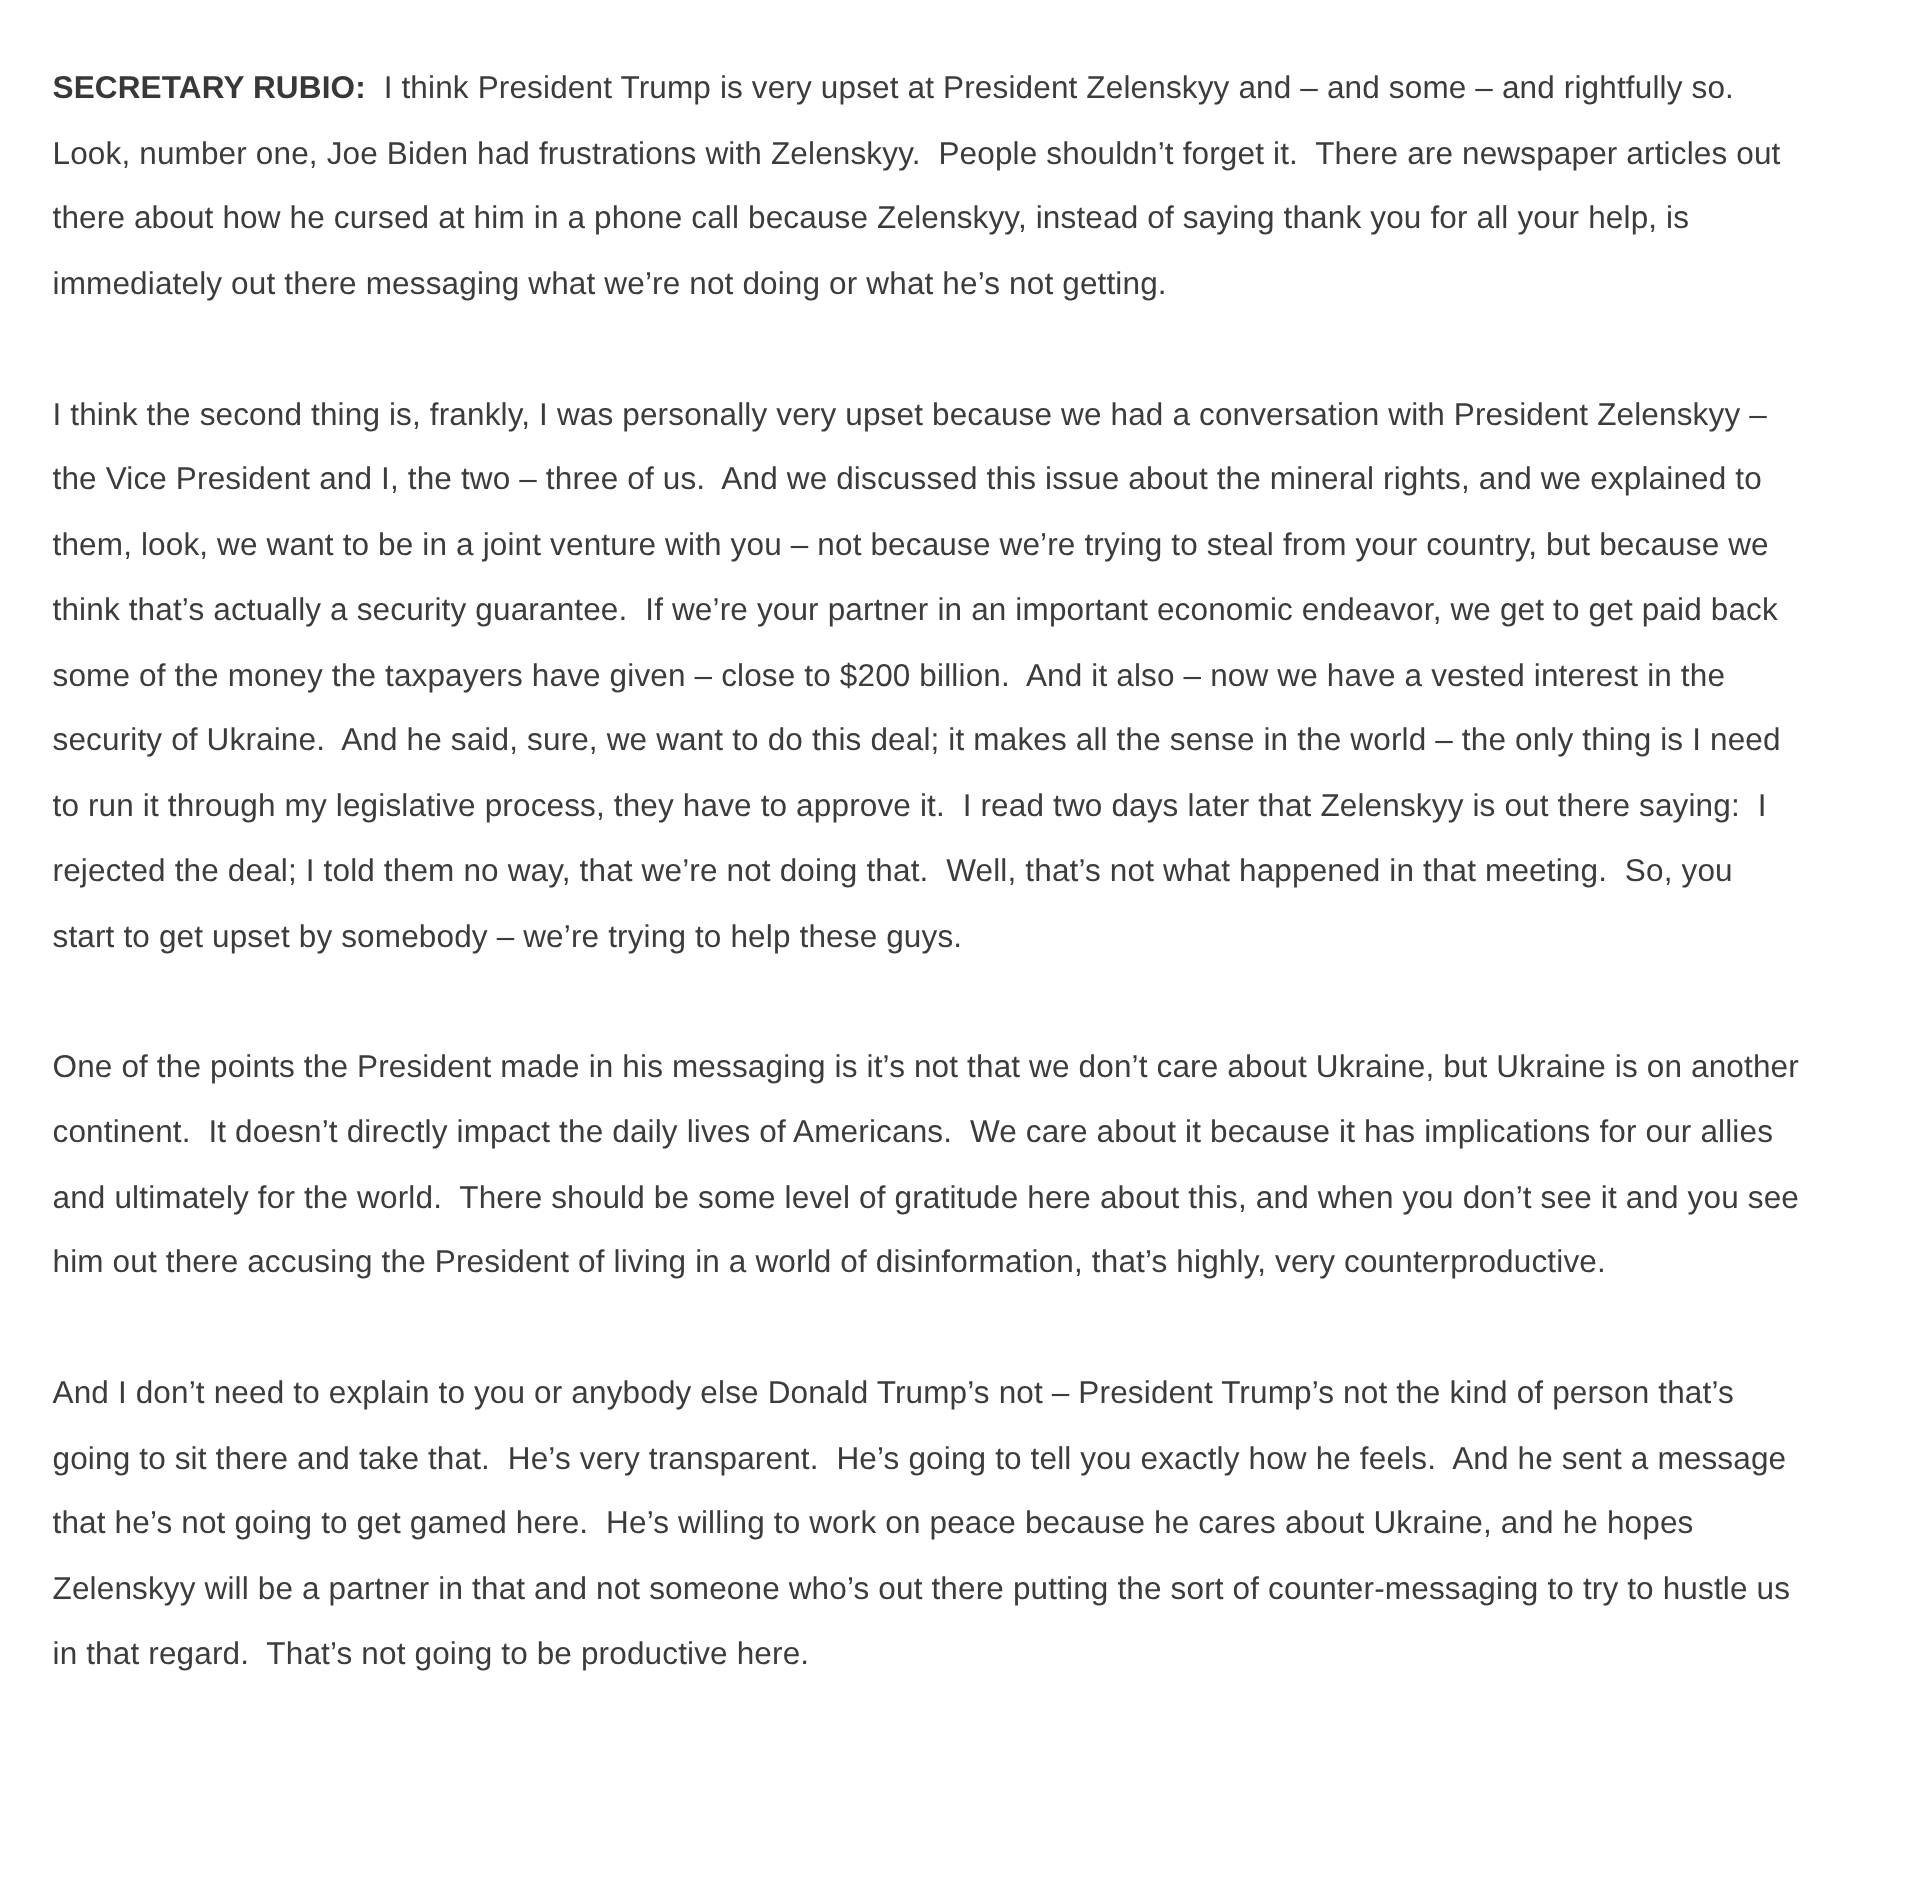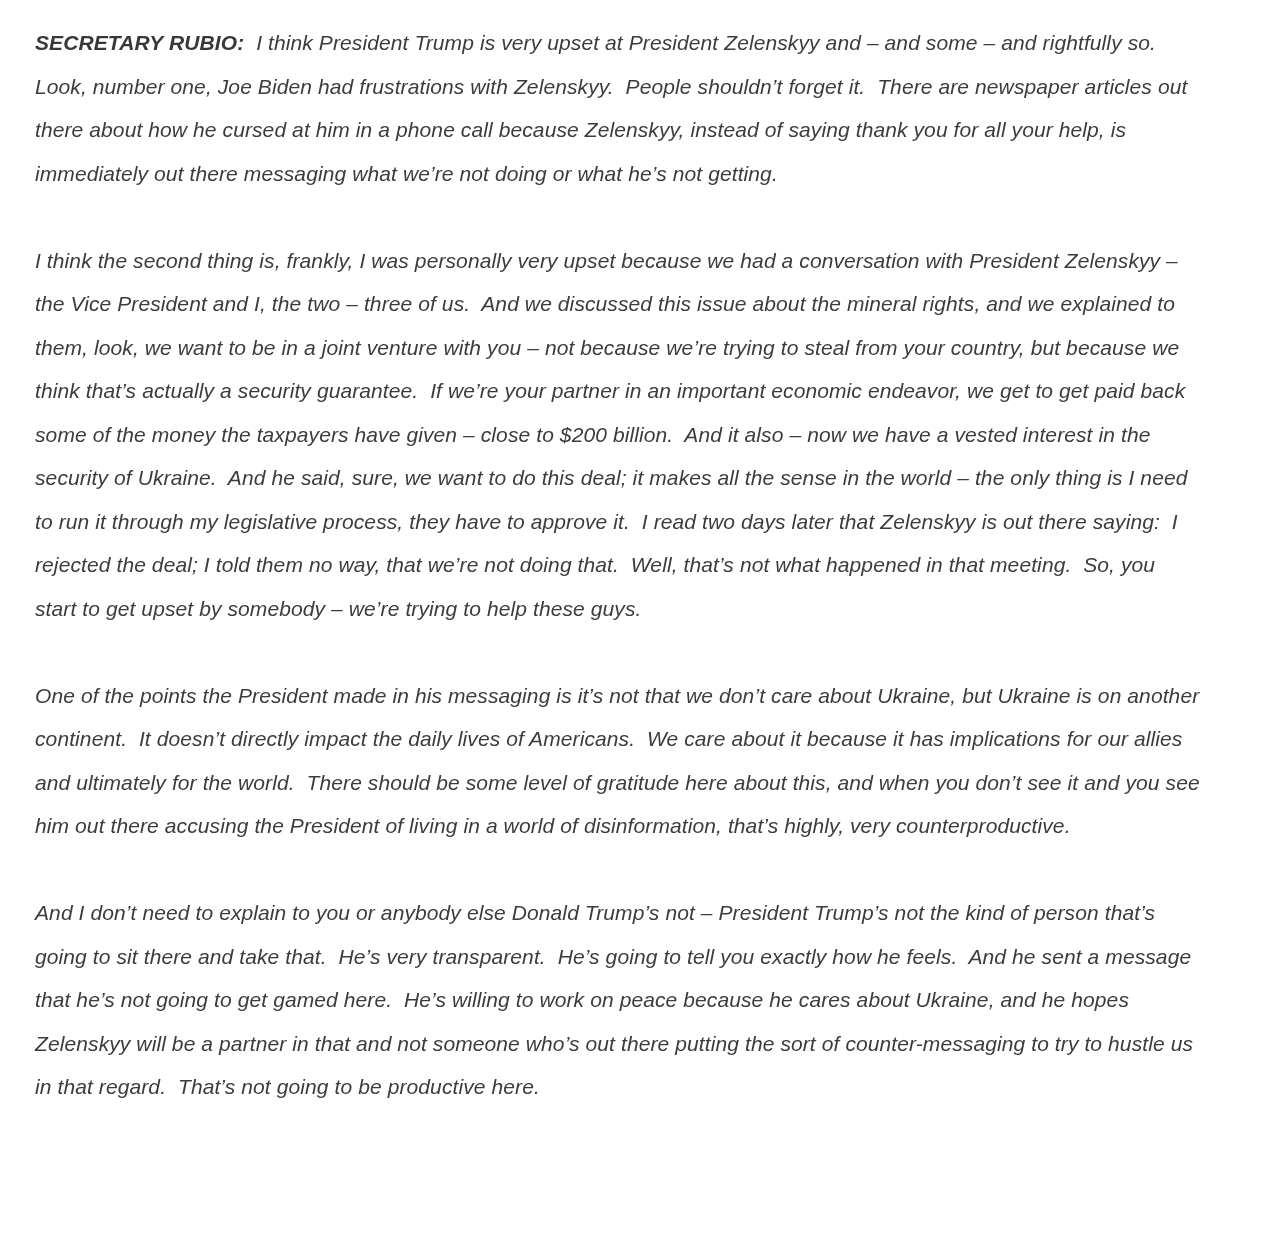--- a/index.html
+++ b/index.html
@@ -5,22 +5,21 @@
   html, body {
     margin: 0;
     padding: 0;
     background: #ffffff;
   }
   .page {
     width: 1280px;
     min-height: 1258px;
     background: #ffffff;
     box-sizing: border-box;
-    padding: 21px 80px 12px 35px;
-    font-style: italic;
+    padding: 37px 80px 12px 35px;
   }
   .page p {
     margin: 0 0 43.5px 0;
     font-family: "Liberation Sans", sans-serif;
     font-size: 21px;
     line-height: 43.5px;
     color: #3c3c3c;
     white-space: pre-wrap;
     letter-spacing: 0.1px;
   }

